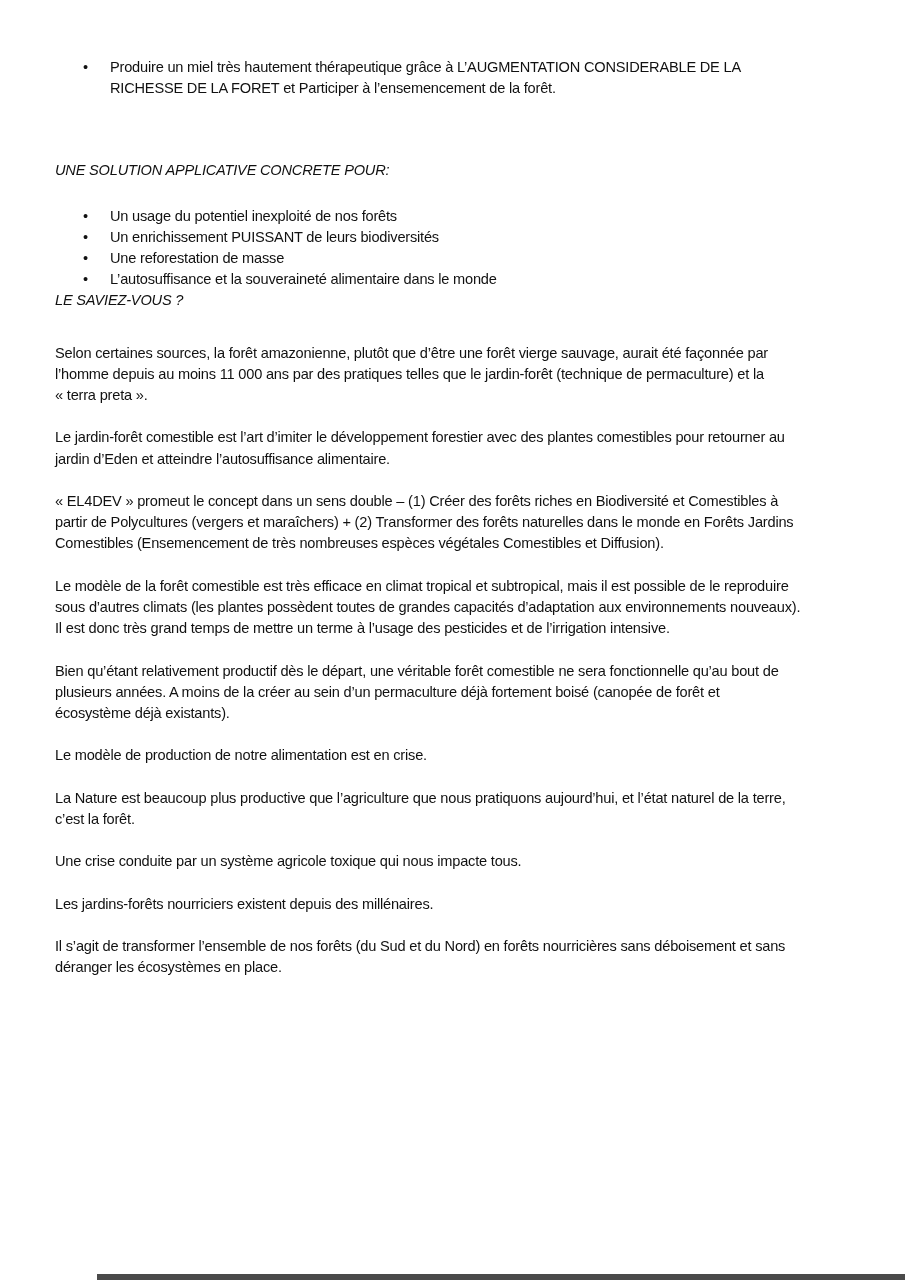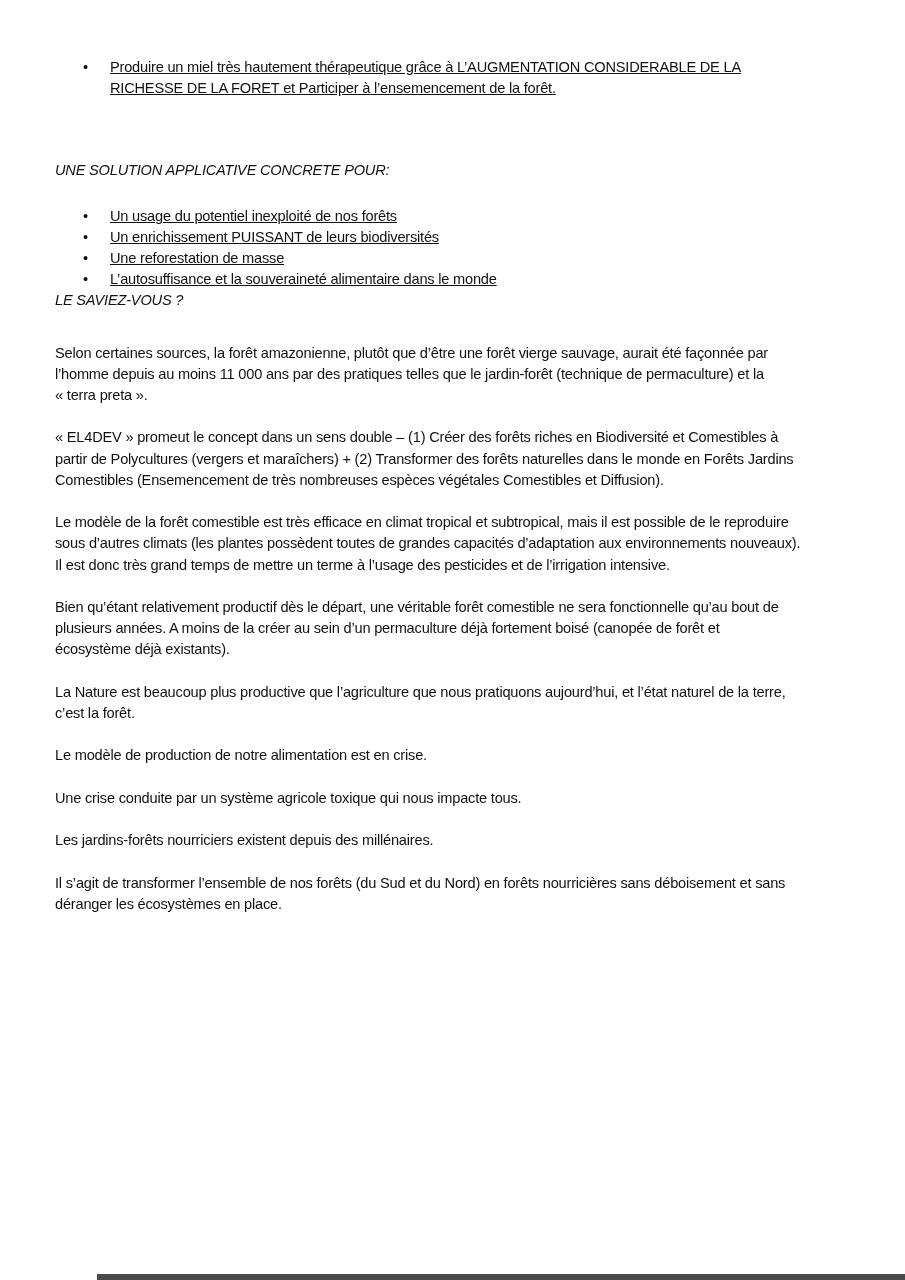--- a/index.html
+++ b/index.html
@@ -28,21 +28,20 @@
     display: flex;
     margin-left: 28px;
   }
   .marker {
     flex: 0 0 27px;
     width: 27px;
   }
   .btext {
     flex: 1 1 auto;
     white-space: pre-wrap;
-    text-decoration: underline;
   }
   .h {
     white-space: pre-wrap;
     font-style: italic;
   }
   .h1 { margin-top: 61px; }
   .list { margin-top: 24px; }
   .h2 { }
   .para {
     white-space: pre-wrap;
@@ -88,31 +87,33 @@
       <span class="marker">•</span>
       <span class="btext">L’autosuffisance et la souveraineté alimentaire dans le monde</span>
     </div>
   </div>
 
   <div class="h h2">LE SAVIEZ-VOUS ?</div>
 
   <div class="para p-first">Selon certaines sources, la forêt amazonienne, plutôt que d’être une forêt vierge sauvage, aurait été façonnée par
 l’homme depuis au moins 11 000 ans par des pratiques telles que le jardin-forêt (technique de permaculture) et la
 « terra preta ».</div>
+  <div class="para">Le jardin-forêt comestible est l’art d’imiter le développement forestier avec des plantes comestibles pour retourner au
+jardin d’Eden et atteindre l’autosuffisance alimentaire.</div>
   <div class="para">« EL4DEV » promeut le concept dans un sens double – (1) Créer des forêts riches en Biodiversité et Comestibles à
 partir de Polycultures (vergers et maraîchers) + (2) Transformer des forêts naturelles dans le monde en Forêts Jardins
 Comestibles (Ensemencement de très nombreuses espèces végétales Comestibles et Diffusion).</div>
   <div class="para">Le modèle de la forêt comestible est très efficace en climat tropical et subtropical, mais il est possible de le reproduire
 sous d’autres climats (les plantes possèdent toutes de grandes capacités d’adaptation aux environnements nouveaux).
 Il est donc très grand temps de mettre un terme à l’usage des pesticides et de l’irrigation intensive.</div>
   <div class="para">Bien qu’étant relativement productif dès le départ, une véritable forêt comestible ne sera fonctionnelle qu’au bout de
 plusieurs années. A moins de la créer au sein d’un permaculture déjà fortement boisé (canopée de forêt et
 écosystème déjà existants).</div>
+  <div class="para">Le modèle de production de notre alimentation est en crise.</div>
   <div class="para">La Nature est beaucoup plus productive que l’agriculture que nous pratiquons aujourd’hui, et l’état naturel de la terre,
 c’est la forêt.</div>
-  <div class="para">Le modèle de production de notre alimentation est en crise.</div>
   <div class="para">Une crise conduite par un système agricole toxique qui nous impacte tous.</div>
   <div class="para">Les jardins-forêts nourriciers existent depuis des millénaires.</div>
   <div class="para">Il s’agit de transformer l’ensemble de nos forêts (du Sud et du Nord) en forêts nourricières sans déboisement et sans
 déranger les écosystèmes en place.</div>
 
   <div class="next-page-strip"></div>
 </div>
 
 </body></html>

